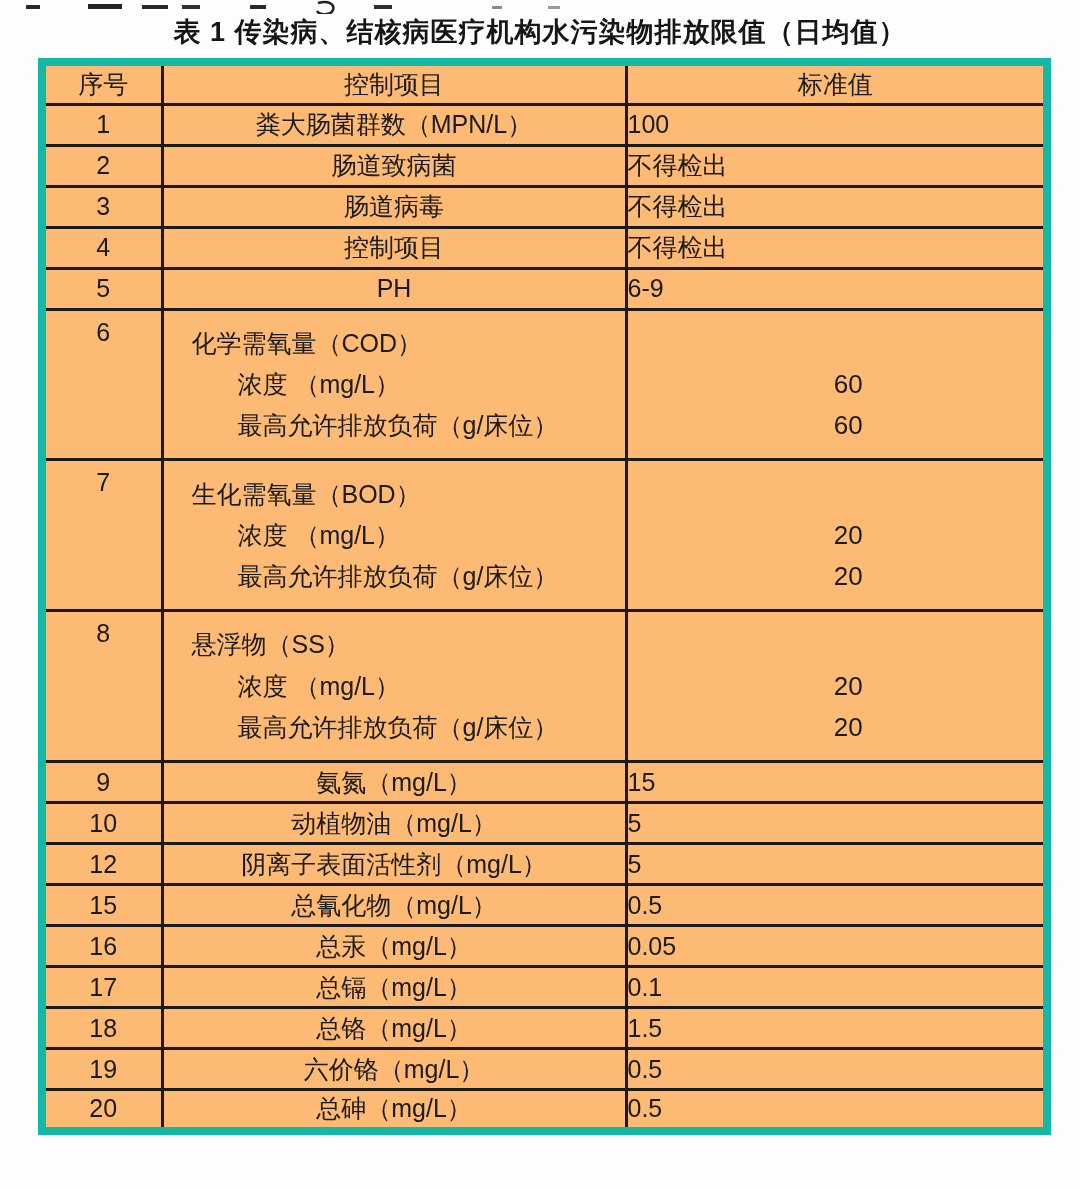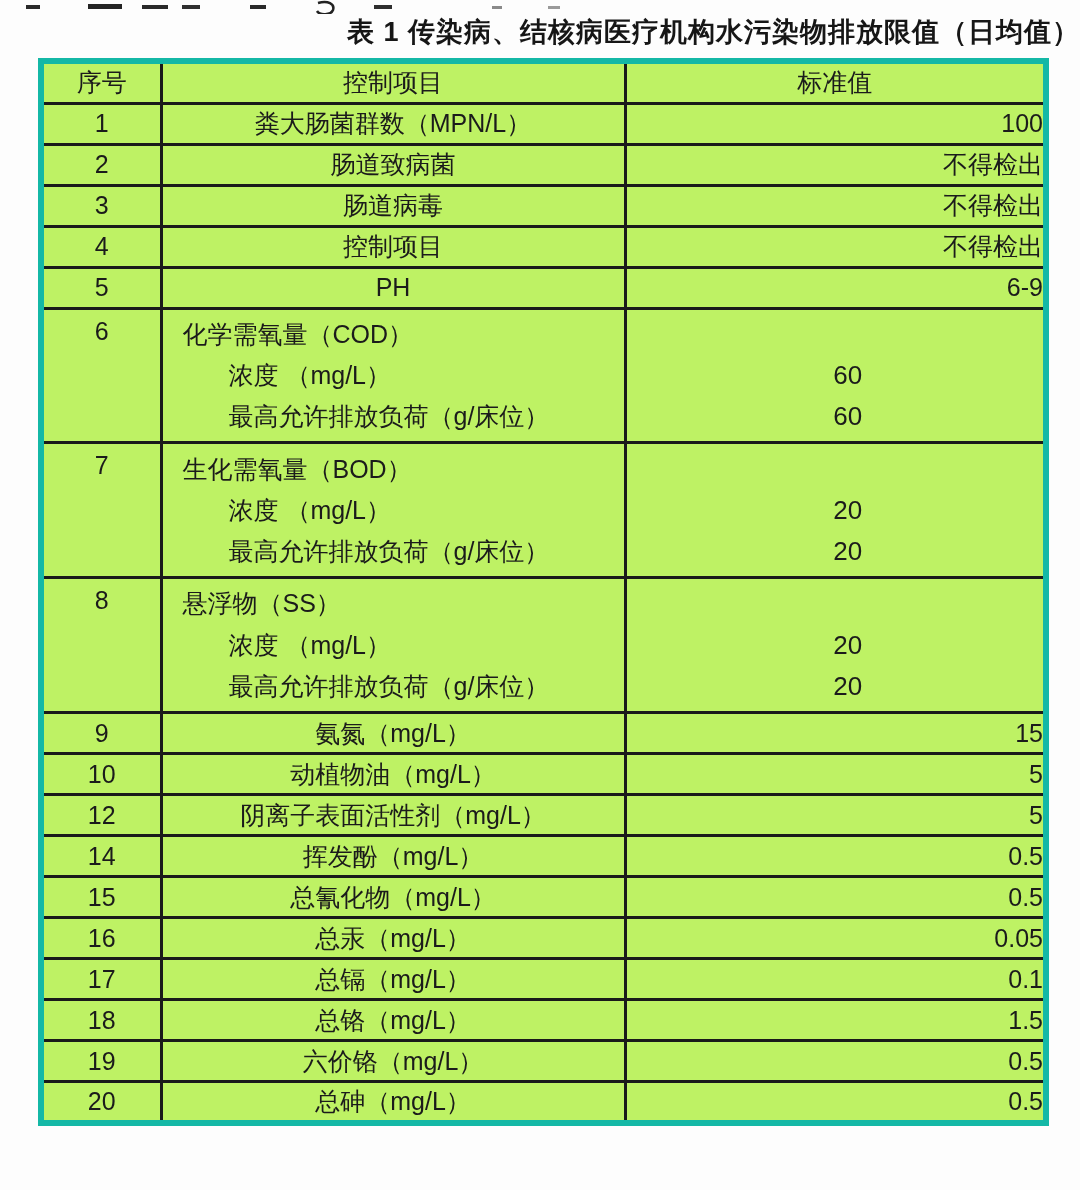--- a/index.html
+++ b/index.html
@@ -22,37 +22,37 @@
     left: 0;
     width: 1080px;
     height: 14px;
   }
   .doc-title {
     position: absolute;
     top: 14px;
     left: 0;
     width: 100%;
     margin: 0;
-    text-align: right;
+    text-align: center;
     font-size: 27px;
     font-weight: 700;
     letter-spacing: 1px;
     color: #161616;
   }
   .tbl-wrap {
     position: absolute;
     left: 38px;
     top: 58px;
   }
   table.limits {
     border-collapse: collapse;
     table-layout: fixed;
     width: 1005px;
-    background: #bef264;
-    border: 6px solid #14b8a6;
+    background: #fdba74;
+    border: 8px solid #14b8a6;
   }
   table.limits th,
   table.limits td {
     border: 3px solid #1a1a1a;
     font-size: 25px;
     font-weight: 400;
     padding: 0;
     overflow: hidden;
   }
   table.limits thead tr { height: 42px; }
@@ -67,28 +67,28 @@
   tr.tall td.no {
     vertical-align: top;
     padding-top: 7px;
   }
   td.item {
     text-align: center;
     vertical-align: middle;
     padding-left: 16px;
   }
   td.val {
-    text-align: right;
+    text-align: left;
     vertical-align: middle;
     font-size: 26px;
   }
   tr.tall td.item,
   tr.tall td.val {
     vertical-align: top;
-    padding: 4px;
+    padding: 12px;
   }
   .line {
     height: 41.3px;
     display: flex;
     align-items: center;
   }
   td.item .line.main { padding-left: 16px; }
   td.item .line.sub  { padding-left: 62px; }
   td.val .line { justify-content: center; font-size: 26px; margin-left: 26px; }
 </style>
@@ -199,25 +199,20 @@
             <td class="no">10</td>
             <td class="item">动植物油（mg/L）</td>
             <td class="val">5</td>
           </tr>
           <tr class="simple">
             <td class="no">12</td>
             <td class="item">阴离子表面活性剂（mg/L）</td>
             <td class="val">5</td>
           </tr>
           <tr class="simple">
-            <td class="no">14</td>
-            <td class="item">挥发酚（mg/L）</td>
-            <td class="val">0.5</td>
-          </tr>
-          <tr class="simple">
             <td class="no">15</td>
             <td class="item">总氰化物（mg/L）</td>
             <td class="val">0.5</td>
           </tr>
           <tr class="simple">
             <td class="no">16</td>
             <td class="item">总汞（mg/L）</td>
             <td class="val">0.05</td>
           </tr>
           <tr class="simple">

